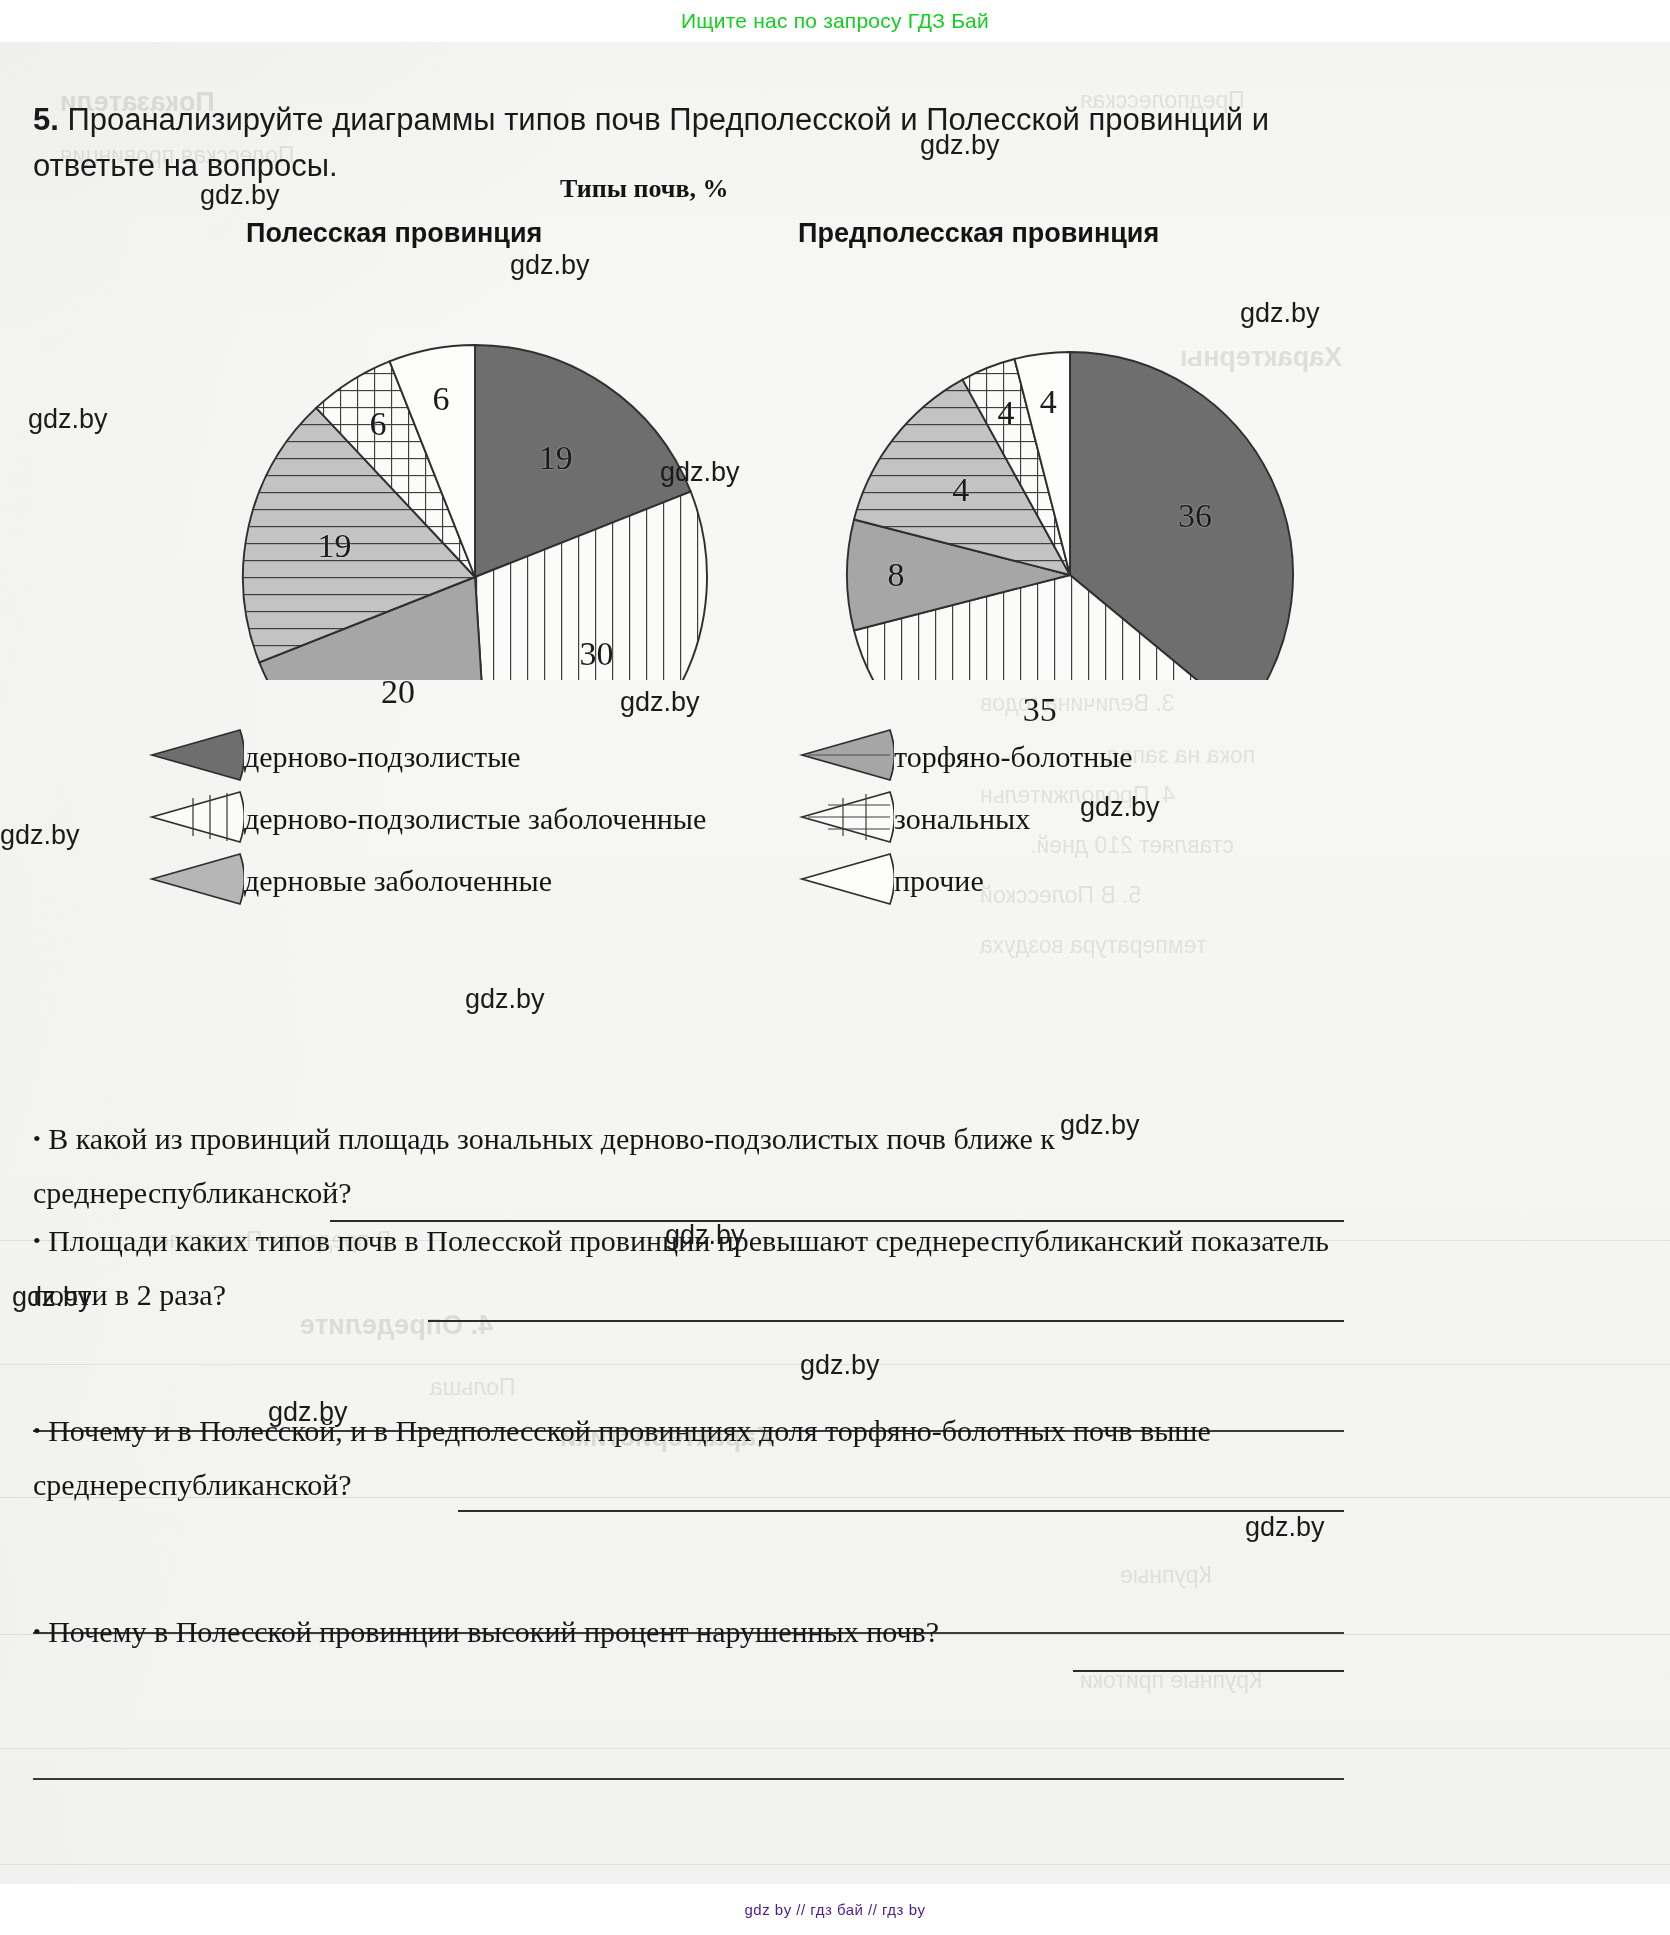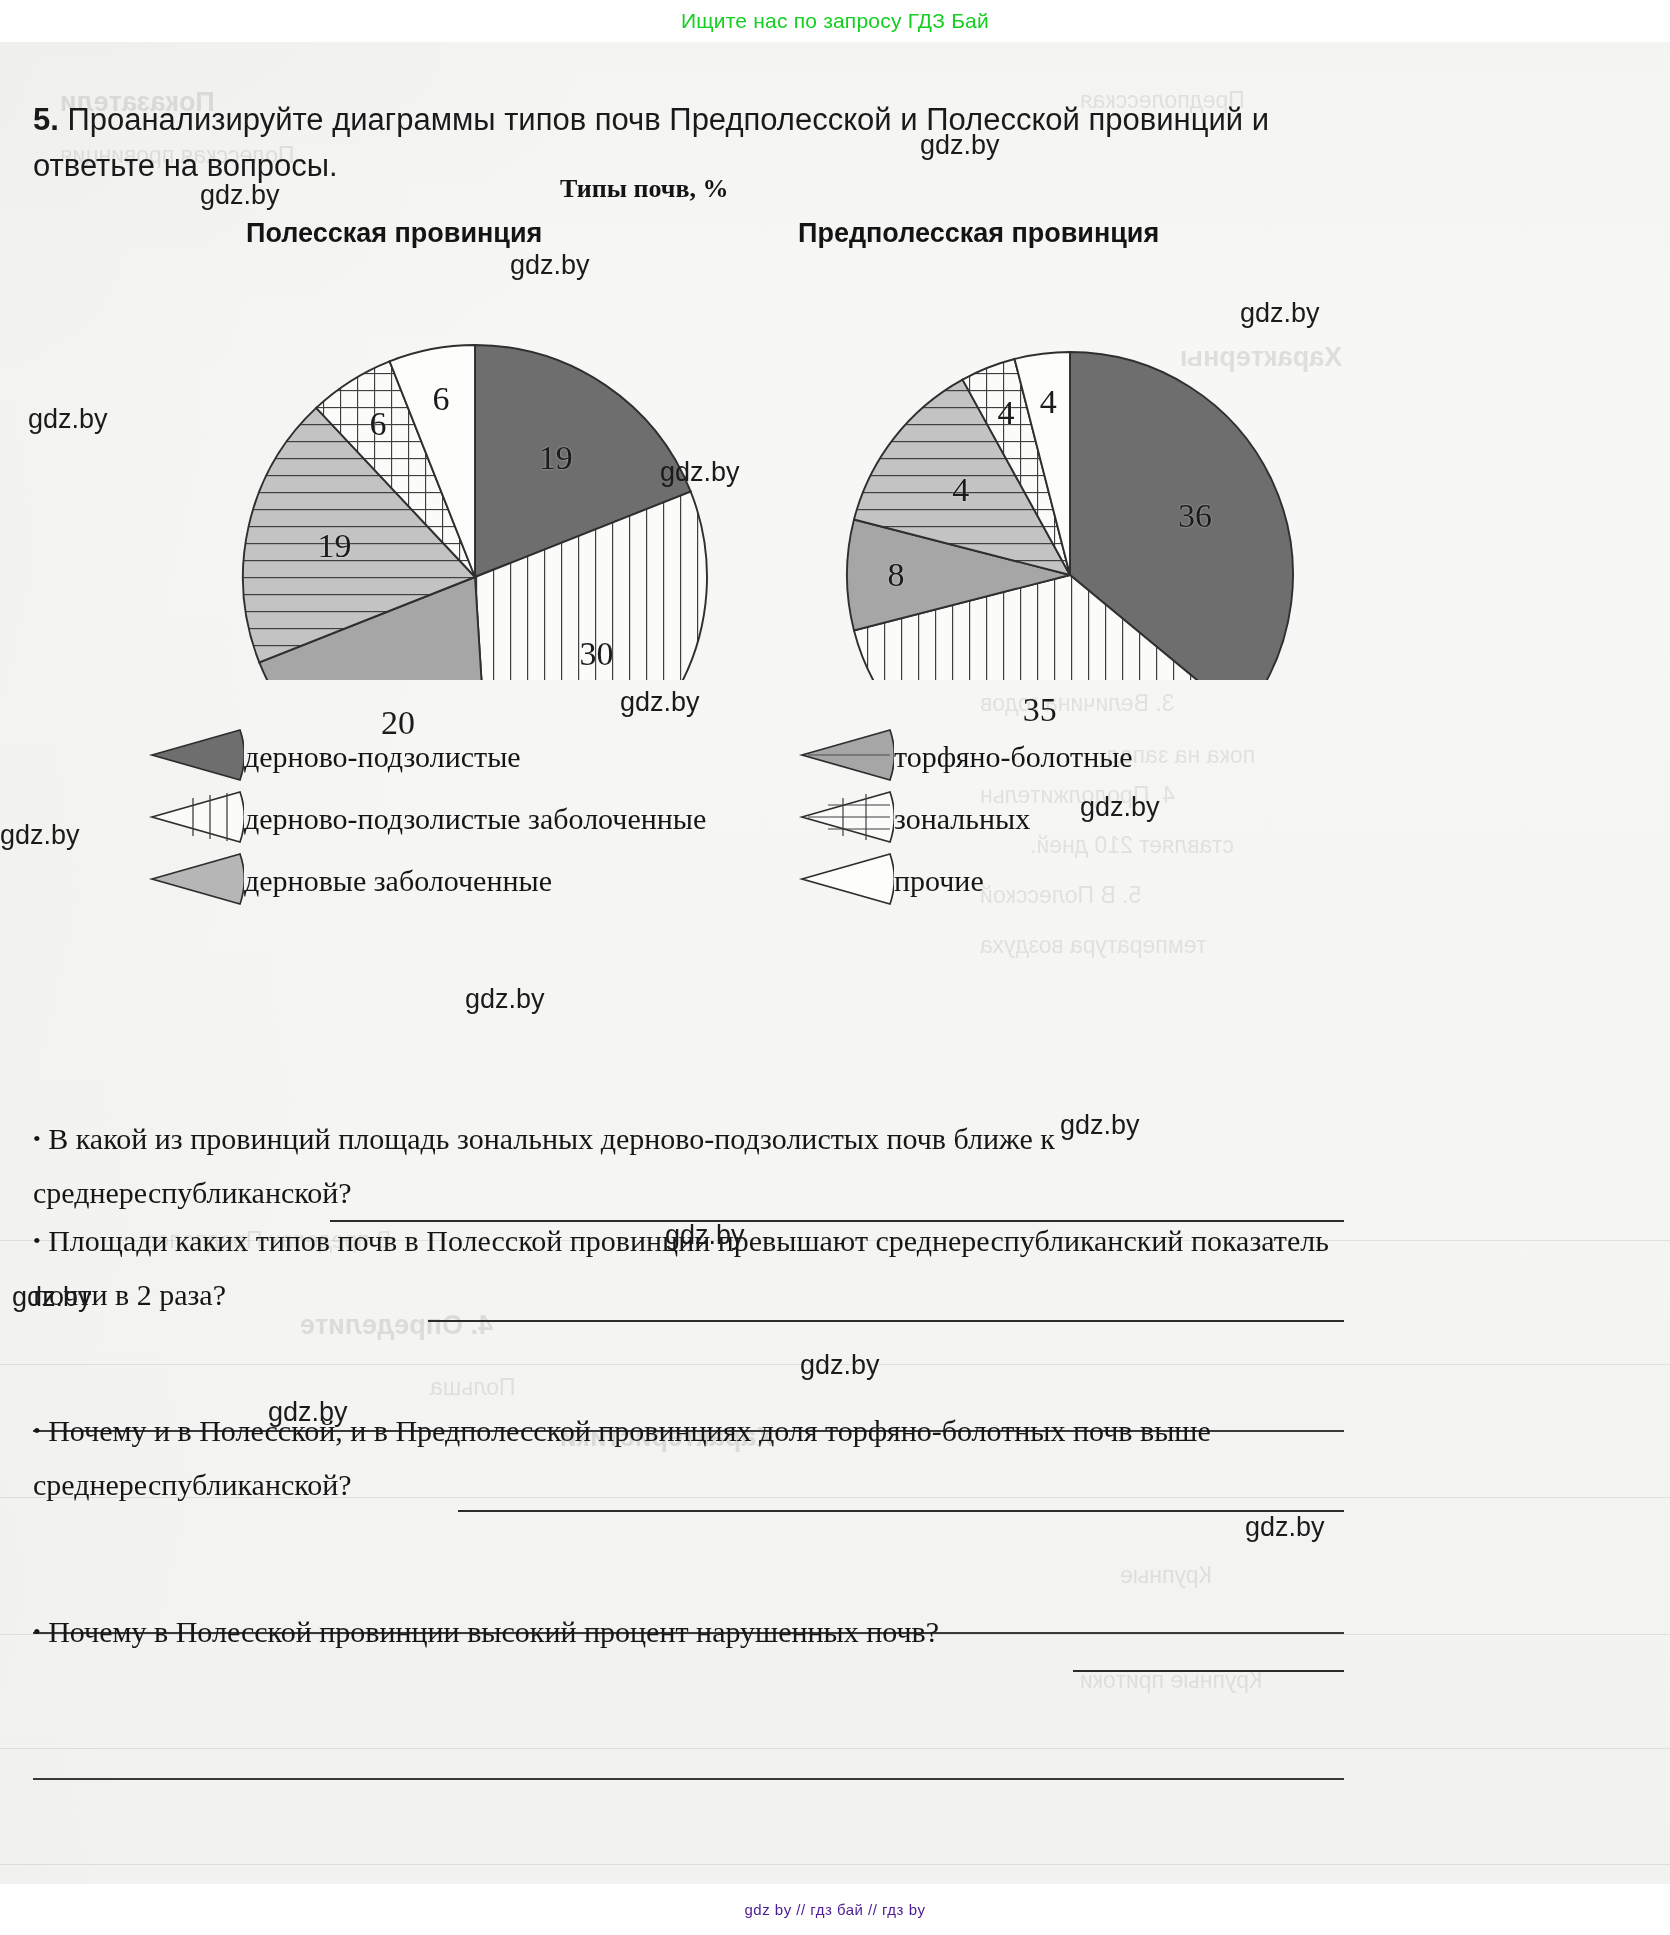--- a/index.html
+++ b/index.html
@@ -204,21 +204,21 @@
           <path d="M 900 355 L 684.0059550683153 410.4578448377628 A 223 223 0 0 1 684.0059550683152 299.5421551622375 Z" fill="#a6a6a6" stroke="#2f2f2f" stroke-width="1.9"></path>
           <path d="M 900 355 L 684.0059550683152 299.5421551622375 A 223 223 0 0 1 792.5689306753173 159.58361035021852 Z" fill="url(#pHorz)" stroke="#2f2f2f" stroke-width="1.9"></path>
           <path d="M 900 355 L 792.5689306753173 159.58361035021852 A 223 223 0 0 1 844.5421551622372 139.0059550683153 Z" fill="url(#pCross)" stroke="#2f2f2f" stroke-width="1.9"></path>
           <path d="M 900 355 L 844.5421551622372 139.0059550683153 A 223 223 0 0 1 899.9999999999998 132 Z" fill="#fdfdfc" stroke="#2f2f2f" stroke-width="1.9"></path>
         </g>
     </svg>
 
     <div id="pie-labels">
         <div class="pie-label" style="left: 555.85px; top: 416.033px;">19</div>
         <div class="pie-label" style="left: 596.448px; top: 612.073px;">30</div>
-        <div class="pie-label" style="left: 397.927px; top: 681px;">20</div>
+        <div class="pie-label" style="left: 397.927px; top: 650px;">20</div>
         <div class="pie-label" style="left: 334.624px; top: 503.622px;">19</div>
         <div class="pie-label" style="left: 378.037px; top: 382.21px;">6</div>
         <div class="pie-label" style="left: 441.091px; top: 357.245px;">6</div>
         <div class="pie-label" style="left: 1195.1px; top: 474.132px;">36</div>
         <div class="pie-label" style="left: 1039.84px; top: 667.93px;">35</div>
         <div class="pie-label" style="left: 896.06px; top: 533px;">8</div>
         <div class="pie-label" style="left: 960.753px; top: 448.259px;">4</div>
         <div class="pie-label" style="left: 1005.97px; top: 371.275px;">4</div>
         <div class="pie-label" style="left: 1048.2px; top: 360.432px;">4</div>
       </div>

